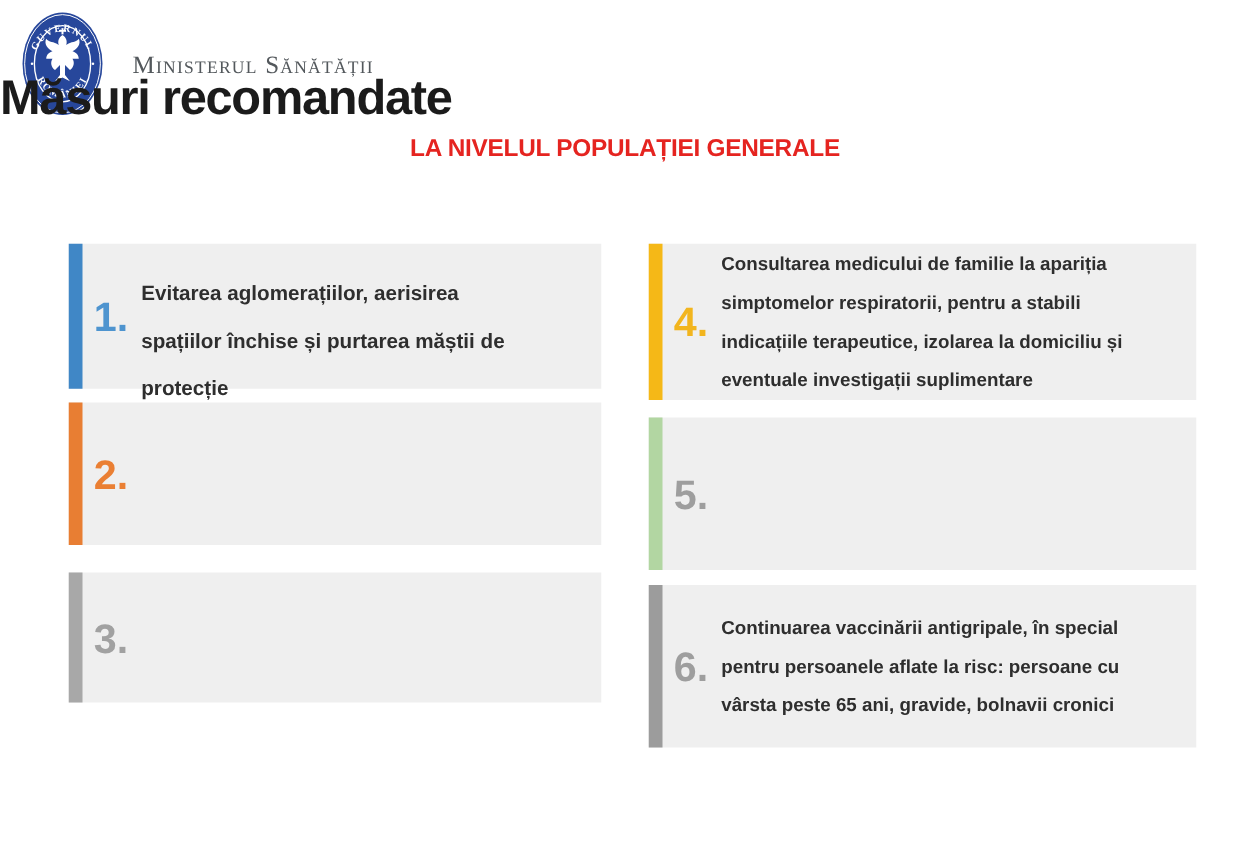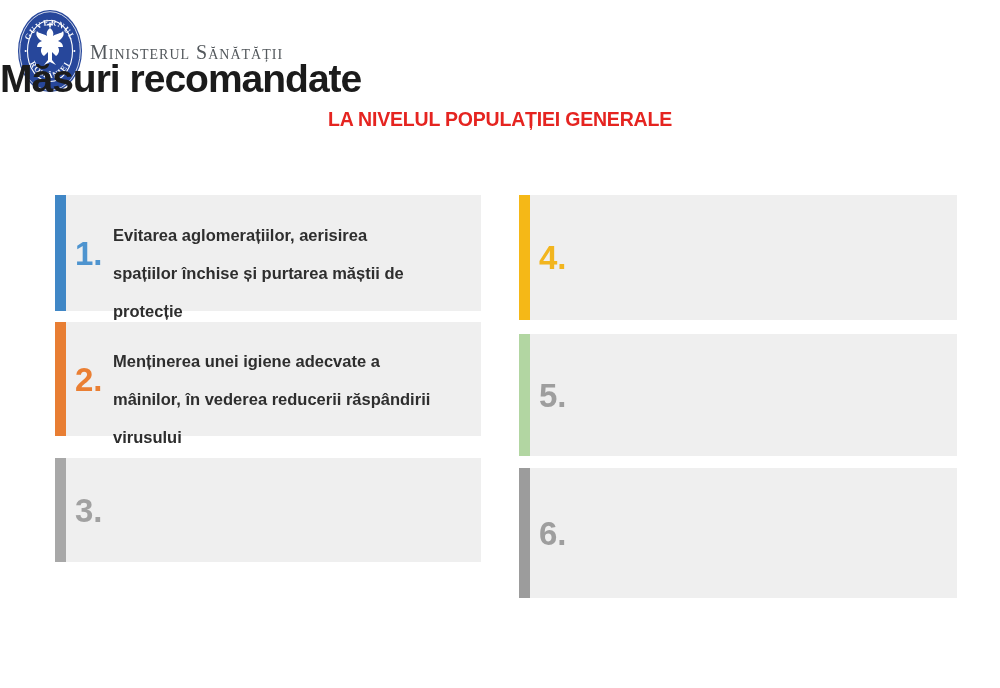--- a/index.html
+++ b/index.html
@@ -8,21 +8,21 @@
     font-family:"Liberation Sans", sans-serif; overflow:hidden;
     --card-bg:#efefef; --title-color:#1b1b1b; --subtitle-color:#e52420;
     --seal-color:#27479b; --ministry-color:#53585c; --text-color:#2e2e2e;
   }
 
   
   .logo { position:absolute; left:17px; top:9px; width:66px; height:84px; }
   .seal-bg { fill:var(--seal-color); }
   .seal-text { fill:#ffffff; font-family:"Liberation Serif", serif; font-weight:bold; letter-spacing:1.2px; }
   .ministry {
-    position:absolute; left:90px; top:41px;
+    position:absolute; left:106px; top:41px;
     font-family:"Liberation Serif", serif; font-variant:small-caps;
     font-size:20px; color:var(--ministry-color); letter-spacing:1px;
   }
   .title {
     position:absolute; top:57px; left:0; width:100%; 
     font-size:39px; font-weight:700; letter-spacing:-1px; color:var(--title-color);
   }
   .subtitle {
     position:absolute; top:108px; left:0; width:100%; text-align:center;
     font-size:19.5px; font-weight:700; letter-spacing:-0.2px; color:var(--subtitle-color);
@@ -85,38 +85,42 @@
     <div class="bar"></div>
     <div class="num">1.</div>
     <div class="text">Evitarea aglomerațiilor, aerisirea
 spațiilor închise și purtarea măștii de
 protecție</div>
   </div>
 
   <div class="card col-left c2" style="--bar: #e87e33; --num: #ea7f33;">
     <div class="bar"></div>
     <div class="num">2.</div>
-    <div class="text">Menținerea unei igiene adecvate a
-mâinilor, în vederea reducerii răspândirii
-virusului</div>
   </div>
 
   <div class="card col-left c3" style="--bar: #a8a8a8; --num: #a1a1a1;">
     <div class="bar"></div>
     <div class="num">3.</div>
   </div>
 
   <div class="card col-right c4" style="--bar: #f5b817; --num: #f2b51e;">
     <div class="bar"></div>
     <div class="num">4.</div>
+    <div class="text">Consultarea medicului de familie la apariția
+simptomelor respiratorii, pentru a stabili
+indicațiile terapeutice, izolarea la domiciliu și
+eventuale investigații suplimentare</div>
   </div>
 
   <div class="card col-right c5" style="--bar: #b2d6a2; --num: #9e9e9e;">
     <div class="bar"></div>
     <div class="num">5.</div>
   </div>
 
   <div class="card col-right c6" style="--bar: #9c9c9c; --num: #9e9e9e;">
     <div class="bar"></div>
     <div class="num">6.</div>
+    <div class="text">Continuarea vaccinării antigripale, în special
+pentru persoanele aflate la risc: persoane cu
+vârsta peste 65 ani, gravide, bolnavii cronici</div>
   </div>
 
 </div>
 
 </body></html>

